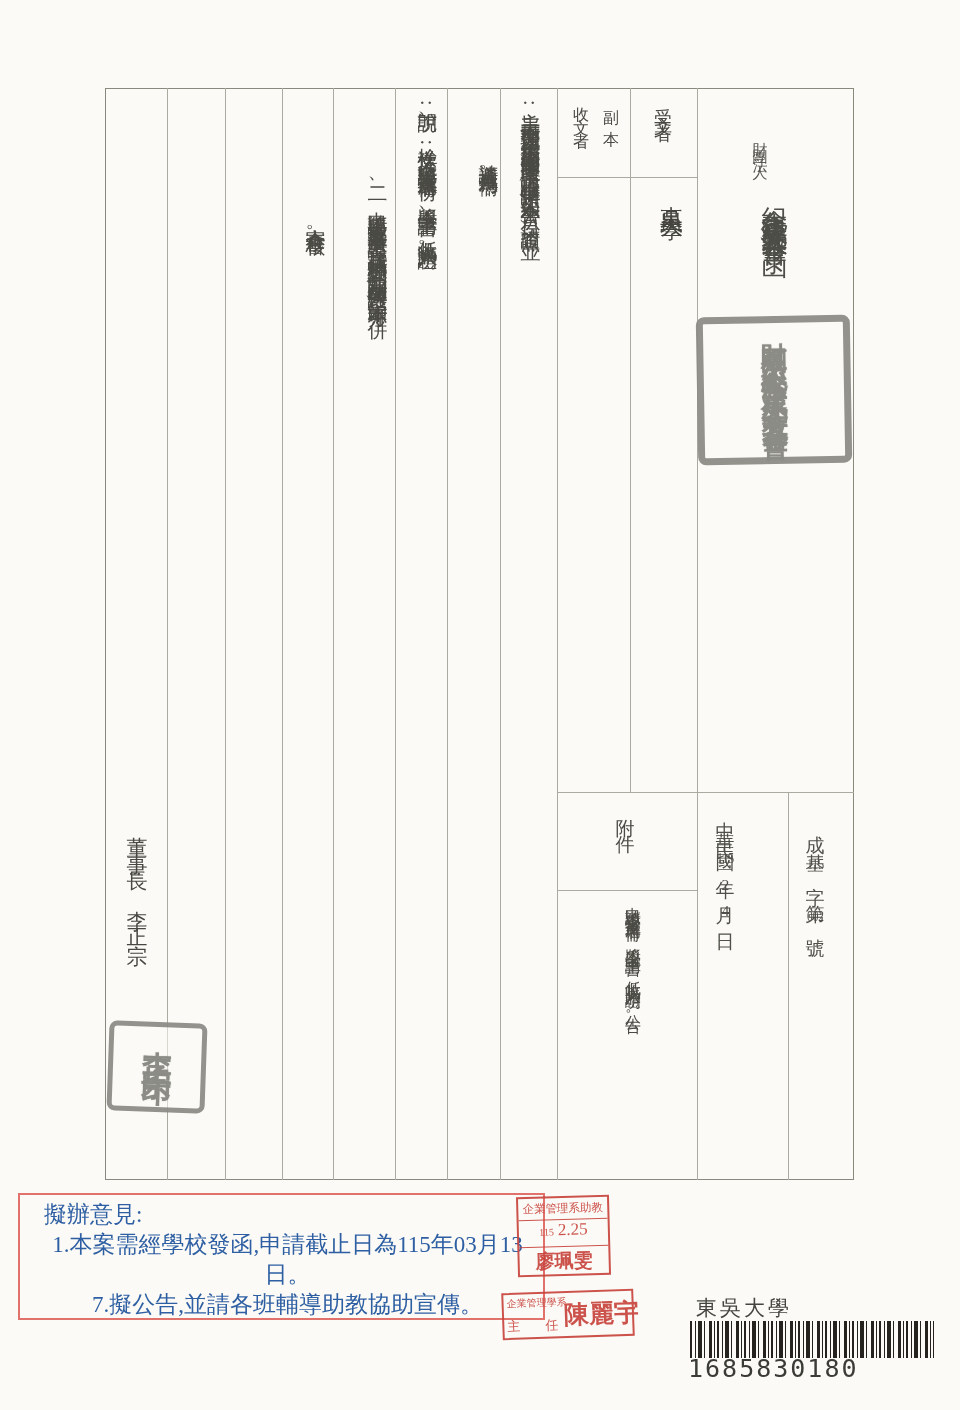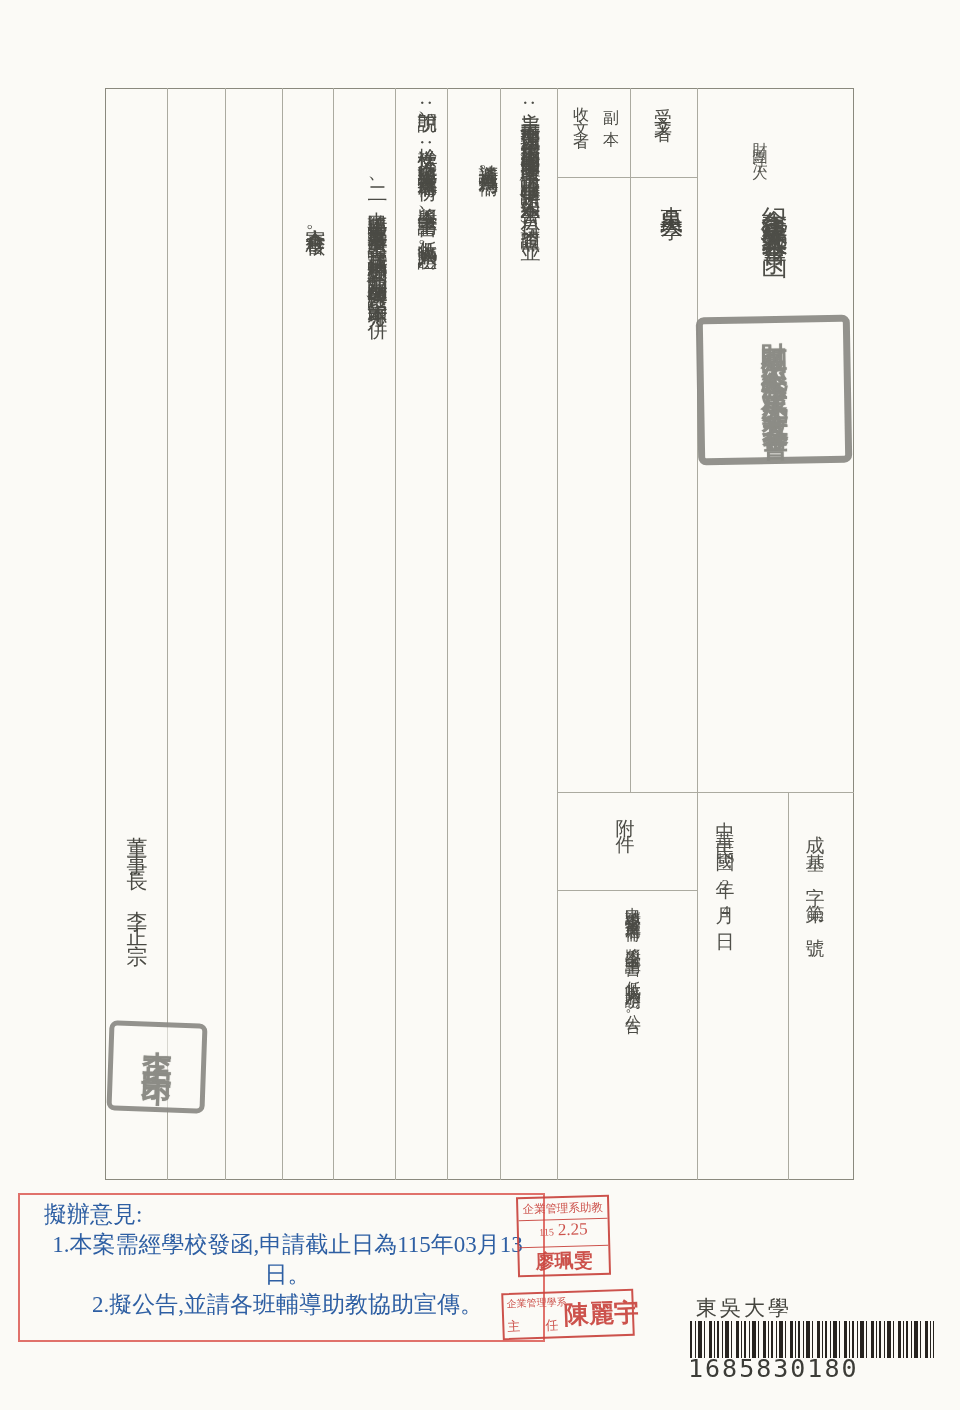--- a/index.html
+++ b/index.html
@@ -30,21 +30,21 @@
     border:7px solid rgba(128,128,122,0.85);
     border-radius:8px;
     background:rgba(251,250,246,0.55);
     display:flex; align-items:center; justify-content:center;
     color:var(--seal-gray,#8c8c86);
     font-weight:bold; text-shadow:0 0 1px rgba(140,140,134,0.8);
   }
   .seal .v{ position:static; }
   
   .redbox{
-    position:absolute; left:18px; top:1193px; width:527px; height:149px;
+    position:absolute; left:18px; top:1193px; width:527px; height:127px;
     border:2.5px solid var(--box-border-red,#e0716b); box-sizing:border-box;
     color:var(--annotation-blue,#2e5fa3);
     font-size:23px; line-height:30px;
   }
   .redbox .t{ padding:5px 0 0 24px; }
   .redbox .l{ padding-left:12px;text-align:center; }
   .stamp{
     position:absolute; box-sizing:border-box;
     border:2.5px solid var(--stamp-red,#c9443e);
     color:var(--stamp-red,#c9443e); opacity:0.92;
@@ -131,21 +131,21 @@
   <div class="v" style="left:303px;top:212px;font-size:20px;letter-spacing:2px">寄本會審核。</div>
 
   <div class="v" style="left:123px;top:820px;font-size:21px;letter-spacing:17px;color:#484842">董事長:李正宗</div>
   <div class="seal" style="left:108px;top:1022px;width:98px;height:90px;border-width:5px;transform:rotate(2deg)">
     <div class="v" style="height:80px;font-size:30px;line-height:44px;letter-spacing:8px">李正宗印</div>
   </div>
 
   <div class="redbox">
     <div class="t">擬辦意見:</div>
     <div class="l">1.本案需經學校發函,申請截止日為115年03月13日。</div>
-    <div class="l">2.擬公告,並請各班輔導助教協助宣傳。</div>
+    <div class="l">7.擬公告,並請各班輔導助教協助宣傳。</div>
   </div>
 
   <div class="stamp stampA">
     <div class="r1">企業管理系助教</div>
     <div class="r2">
       <span class="yr">115</span>
       <span class="dt">2.25</span>
     </div>
     <div class="r3">
       <span>廖珮雯</span>

